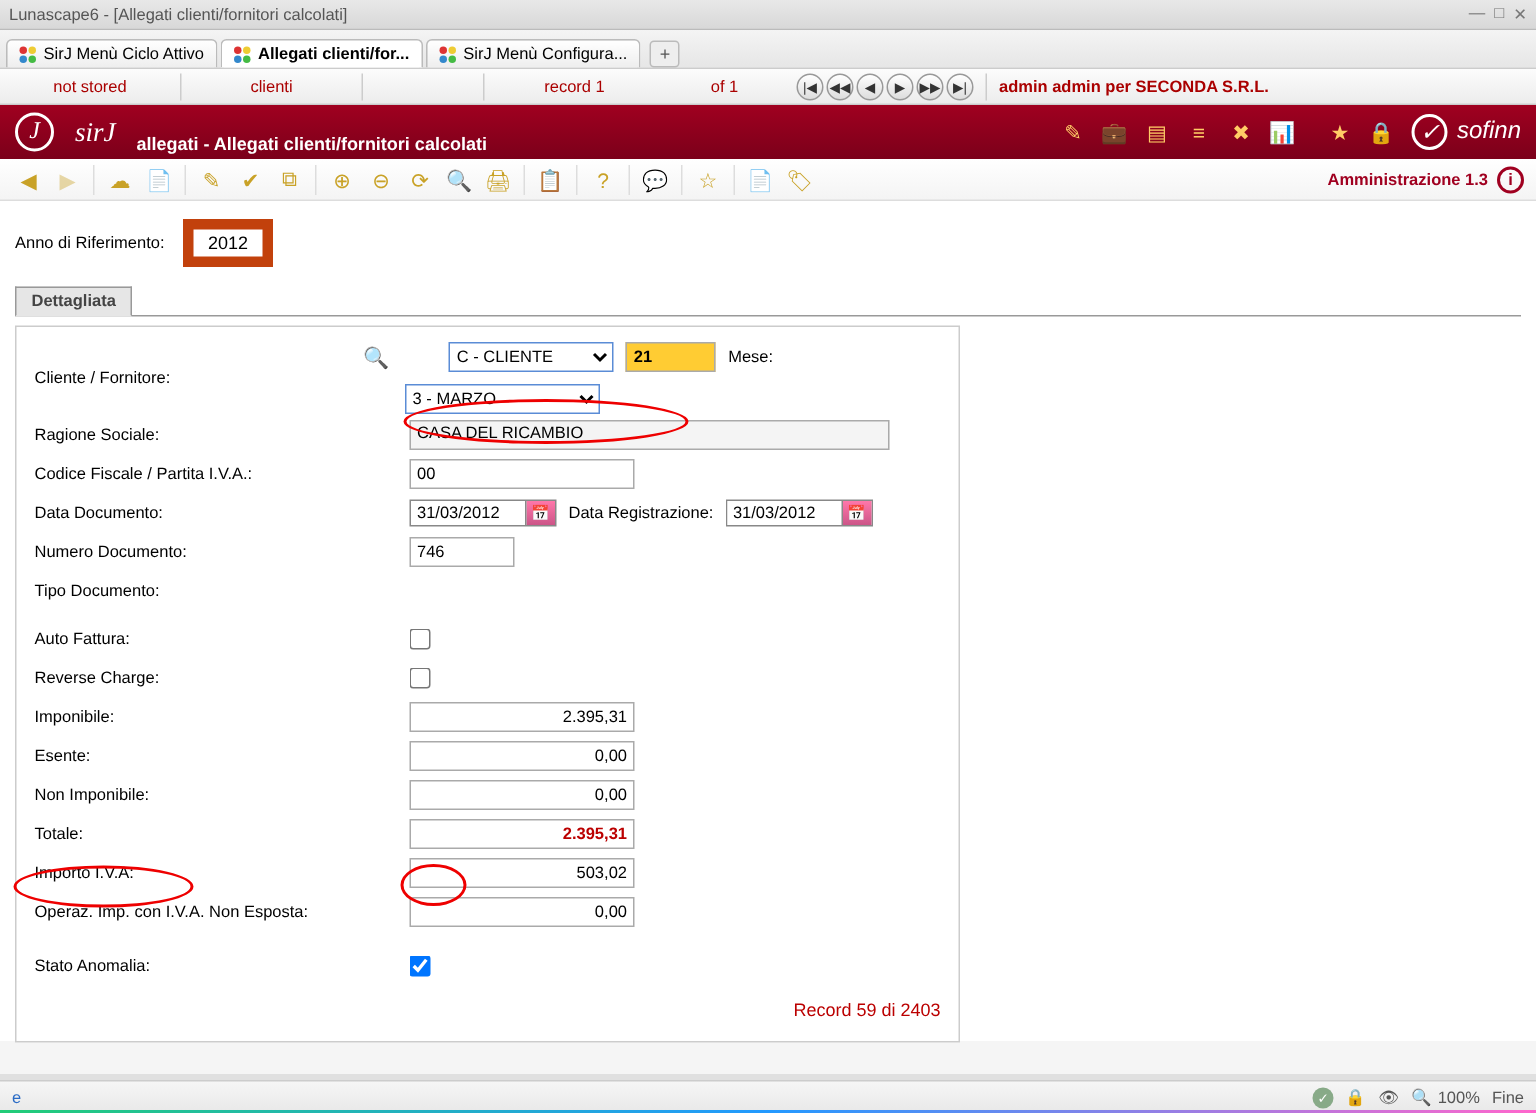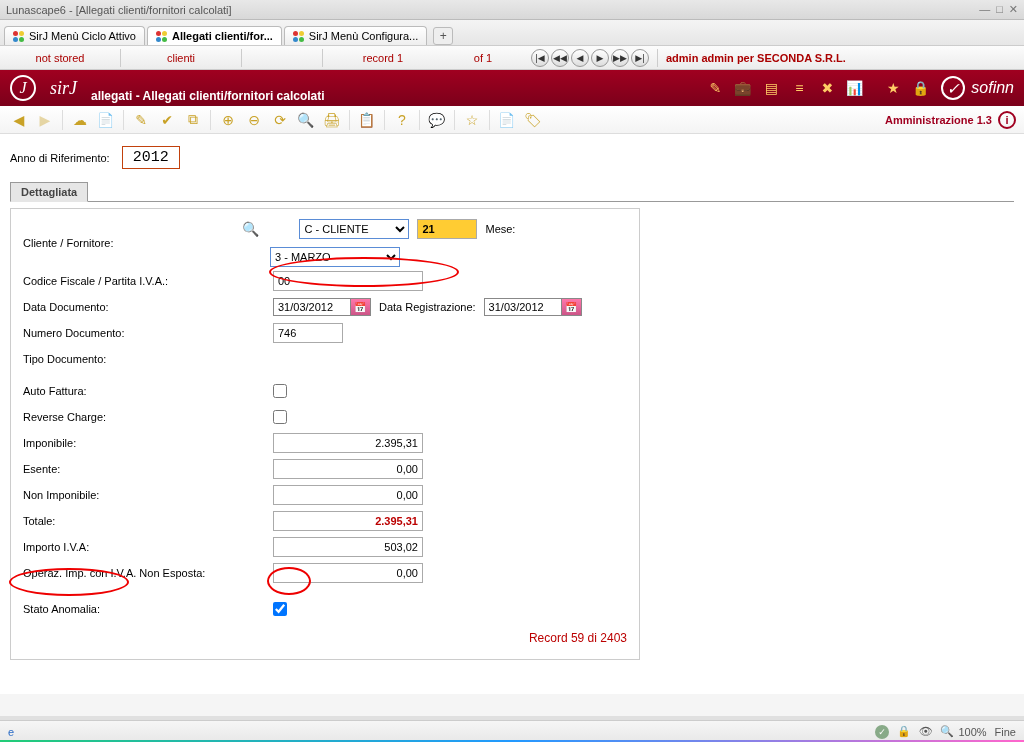--- a/index.html
+++ b/index.html
@@ -29,21 +29,21 @@
   .sofinn { display:flex;align-items:center; gap:6px; font-style:italic; font-size:16px;}
   .sofinn-ico { width:24px;height:24px;border:2px solid #fff;border-radius:50%; display:flex;align-items:center;justify-content:center;}
   .toolbar { height:28px; background:linear-gradient(to bottom,#fff,#f4f4f4); border-bottom:1px solid #ddd; display:flex; align-items:center; padding:0 8px; gap:4px;}
   .tb-btn { width:22px;height:22px; display:flex;align-items:center;justify-content:center; color:#c9a227; font-size:14px; cursor:pointer;}
   .tb-sep { width:1px;height:20px;background:#ddd; margin:0 2px;}
   .toolbar-right { margin-left:auto; display:flex; align-items:center; gap:6px; color:#a00020; font-weight:bold;}
   .info-circle { width:18px;height:18px;border:2px solid #a00020;border-radius:50%; display:flex;align-items:center;justify-content:center; font-size:11px;}
   .content { padding:12px 10px; background:#fff; height: 560px;}
   .top-row { display:flex; align-items:center; gap:12px; margin-bottom:12px;}
   .lbl { font-size:11px;}
-  .yearbox { border:1px solid #c2410c; padding:2px 10px; font-size:15px; background:#fff;font-family:Liberation Mono, monospace;}
+  .yearbox { border:7px solid #c2410c; padding:2px 10px; font-size:12px; background:#fff;}
   .tab-sec { border-bottom:1px solid #999; margin-bottom:6px;}
   .tab-act { display:inline-block; padding:3px 10px; background:#e6e6e6; border:1px solid #999; border-bottom:1px solid #e6e6e6; position:relative; top:1px; font-size:11px; color:#444; font-weight:bold;}
   .panel { border:1px solid #ccc; padding:10px 12px 14px 12px; width:630px; position:relative; background:#fff;}
   .frow { display:flex; align-items:center; min-height:24px; margin-bottom:2px;}
   .flabel { width:250px; font-size:11px;}
   .fvals { display:flex; align-items:center; gap:8px; flex-wrap:wrap;}
   .mag { color:#e6a400; font-size:14px; padding-right:4px;}
   .sel { font-size:11px; border:1px solid #7a9; background:#fff; height:20px;margin-left:28px;}
   .sel.blue { border:1px solid #5a8cd6;}
   .inp { font-size:11px; border:1px solid #aaa; padding:2px 4px; height:20px;}
@@ -211,20 +211,26 @@
       <span class="flabel">Cliente / Fornitore:</span>
       <div class="fvals">
         <span class="mag">🔍</span>
         <select class="sel blue" style="width:110px"><option>C - CLIENTE</option></select>
         <input class="inp hlt" style="width: 60px;" value="21">
         <span class="lbl">Mese:</span>
         <select class="sel blue" style="width:130px"><option>3 - MARZO</option></select>
       </div>
     </div>
 
+    <div class="frow">
+      <span class="flabel">Ragione Sociale:</span>
+      <div class="fvals">
+          <span class="inp wide" style="background:#f4f4f4">CASA DEL RICAMBIO</span>
+        </div>
+    </div>
 
     <div class="frow">
       <span class="flabel">Codice Fiscale / Partita I.V.A.:</span>
       <div class="fvals">
           <input class="inp" style="width: 150px;" value="00">
         </div>
     </div>
 
     <div class="frow">
       <span class="flabel">Data Documento:</span>

